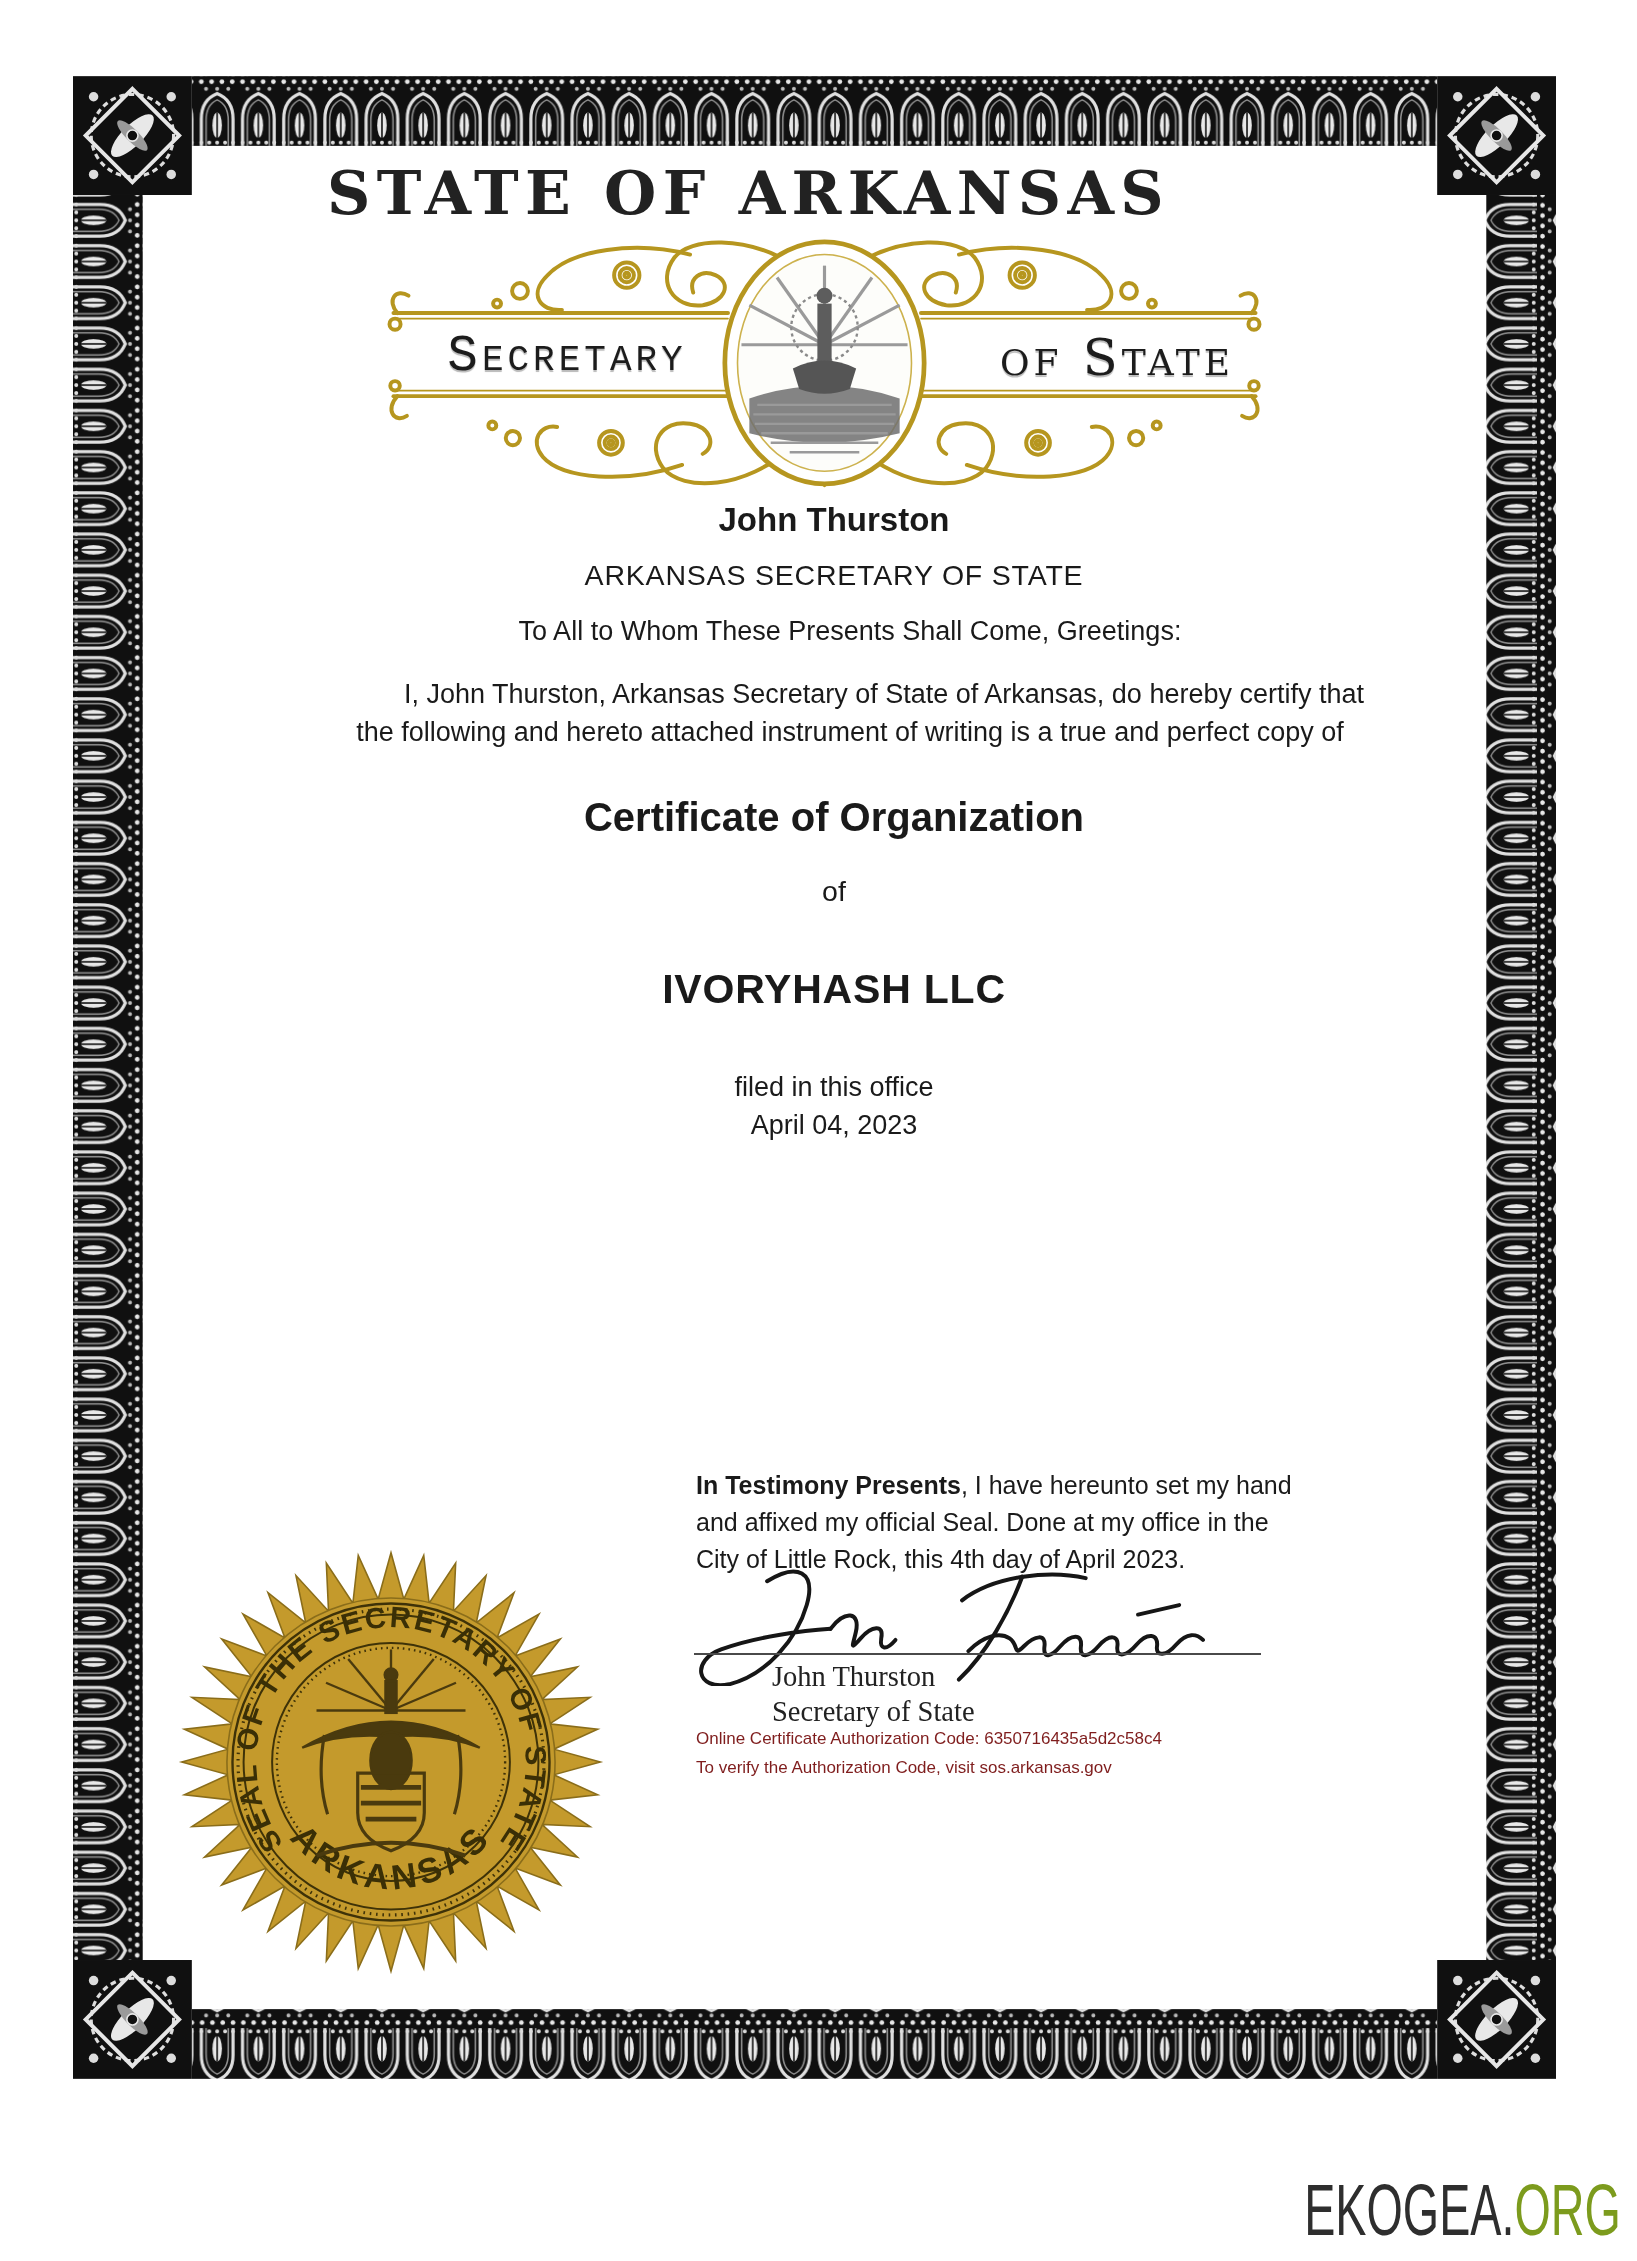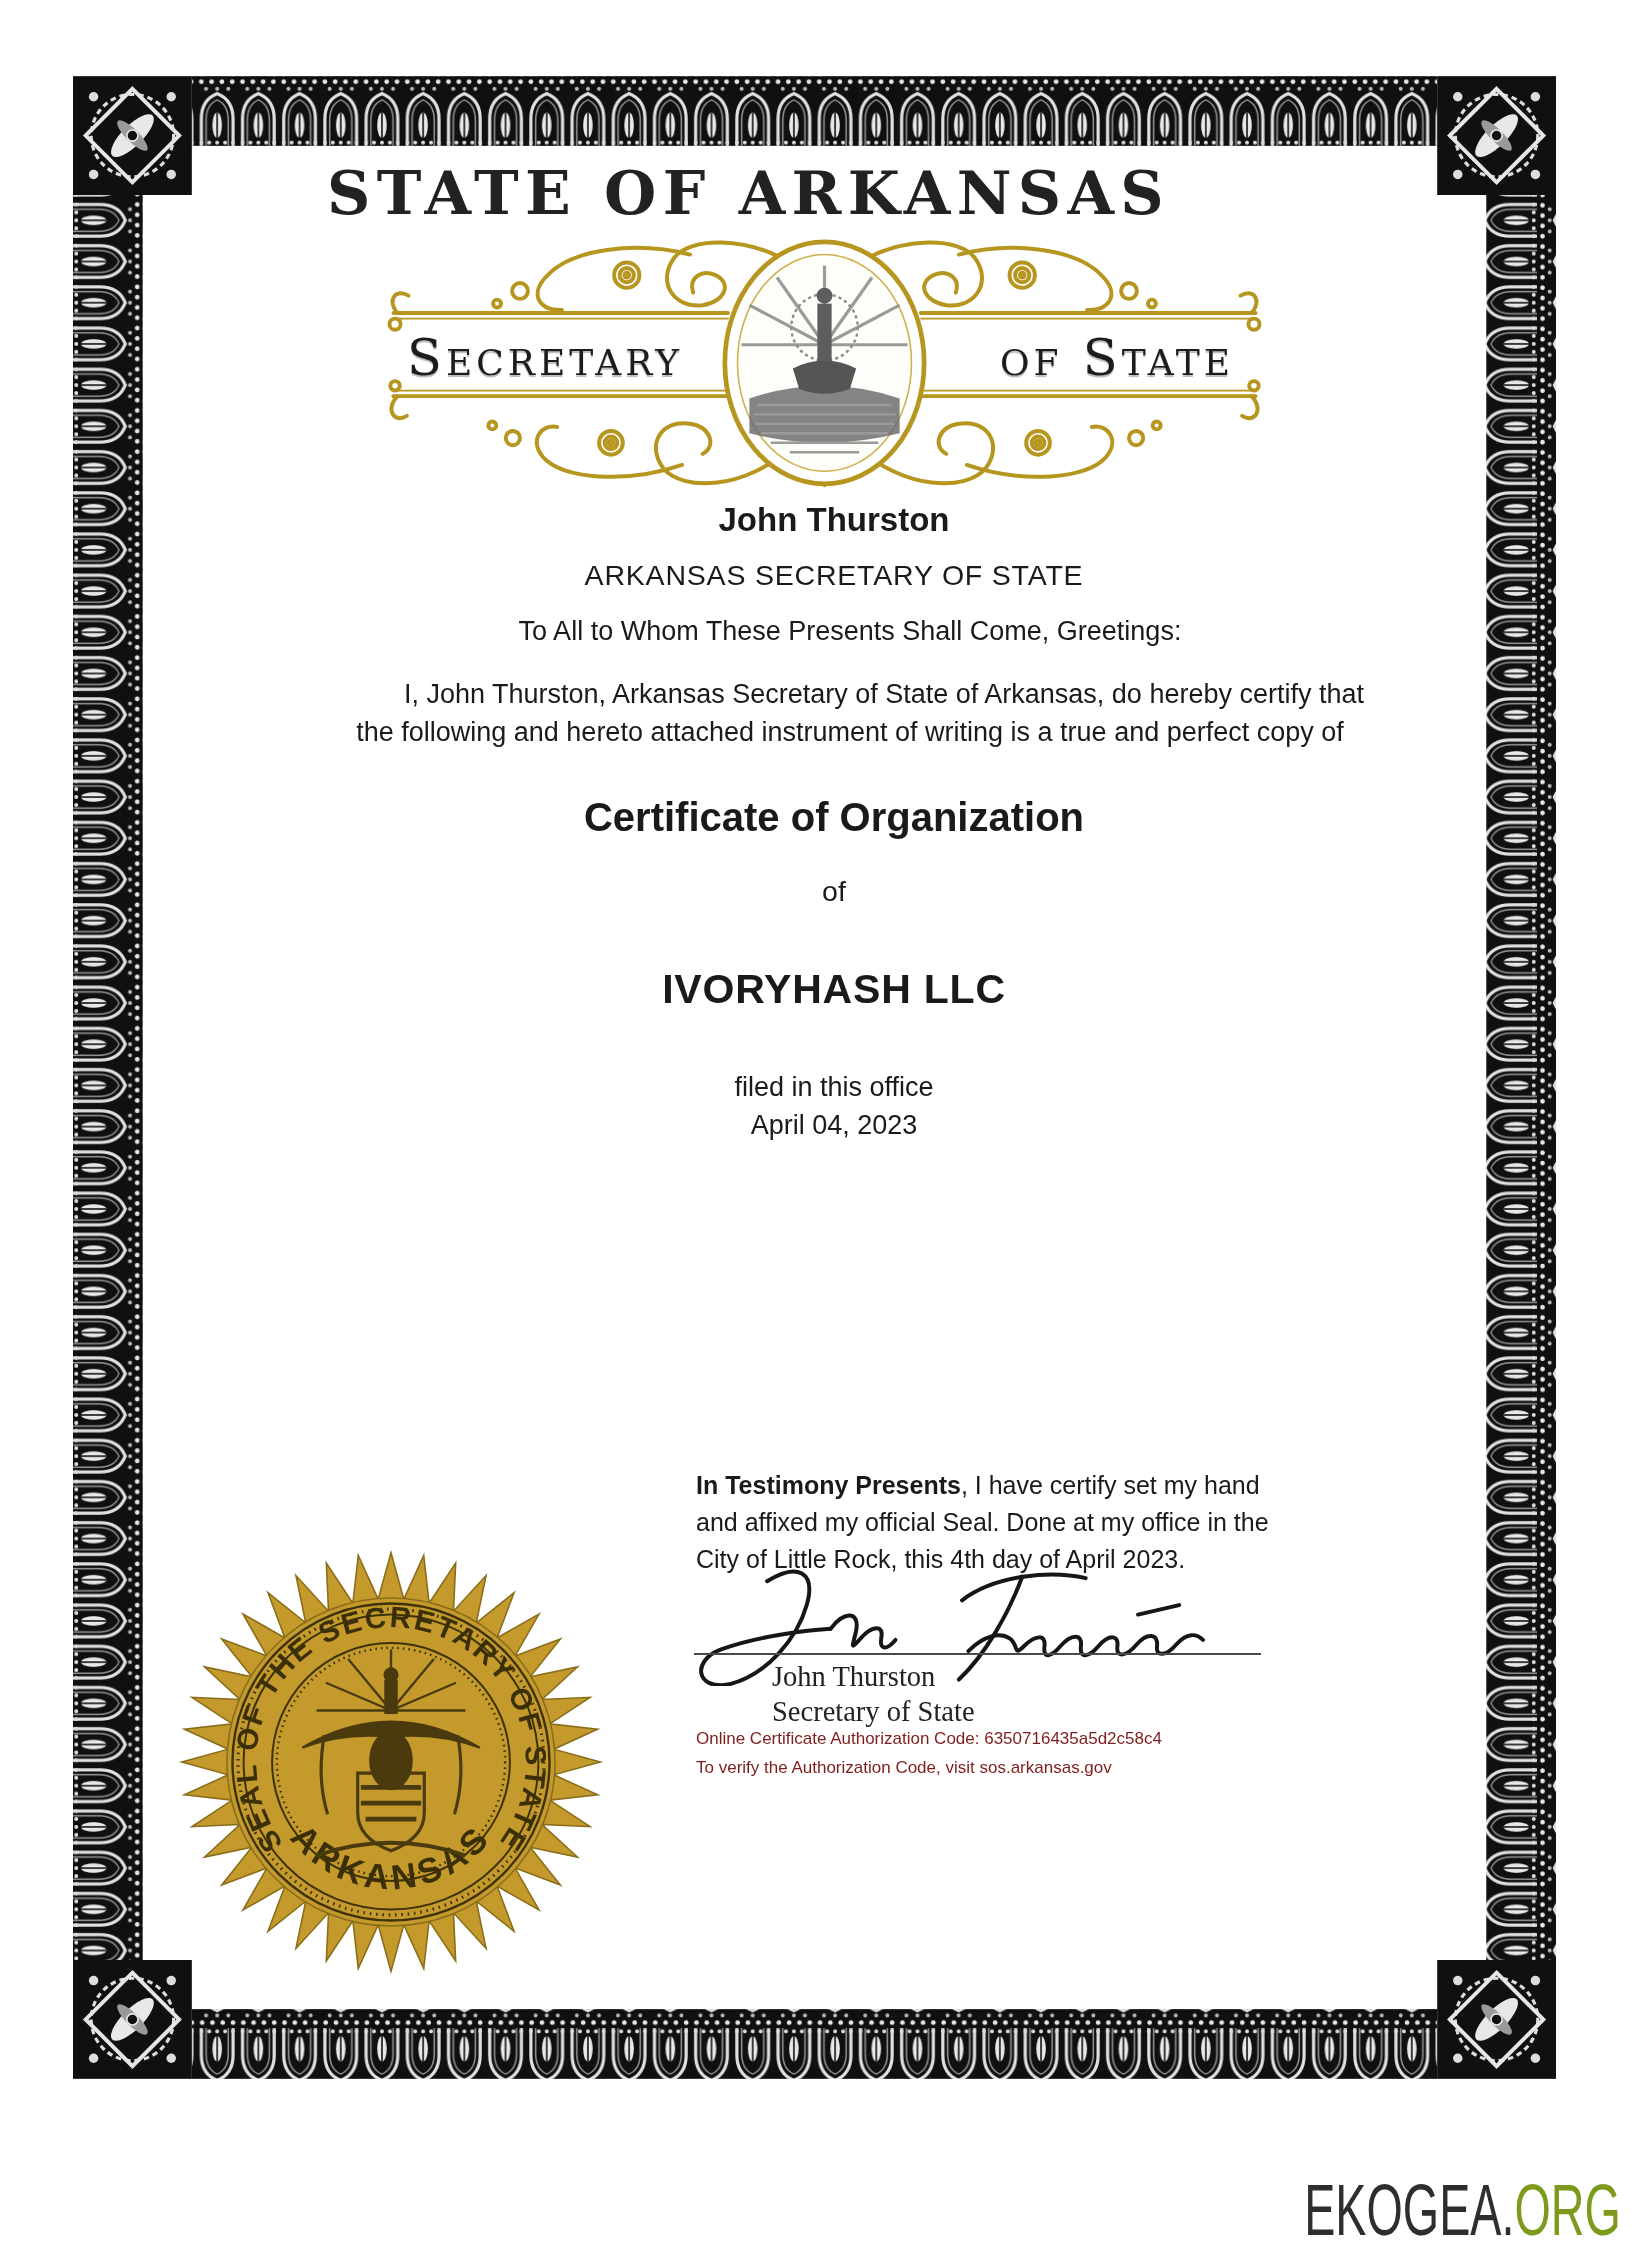--- a/index.html
+++ b/index.html
@@ -140,41 +140,41 @@
           <line x1="510" y1="228" x2="690" y2="228"></line>
         <line x1="512" y1="240" x2="688" y2="240"></line>
           <line x1="520" y1="252" x2="680" y2="252"></line>
         <line x1="532" y1="264" x2="668" y2="264"></line>
           <line x1="556" y1="276" x2="644" y2="276"></line>
       </g>
       <path d="M560,170 Q600,150 640,170 L632,196 Q600,208 568,196 Z" fill="#555555"></path>
     </g>
   </svg>
 
-  <div class="abs banner-word" style="left:339px;top:328px;width:412px;text-align:center;">Secretary</div>
+  <div class="abs banner-word" style="left:361px;top:328px;width:412px;text-align:center;font-family:Liberation Mono, monospace;">Secretary</div>
   <div class="abs banner-word" style="left:935px;top:328px;width:364px;text-align:center;">of State</div>
 
   <div class="abs ctr2 name-head" style="top:501px;">John Thurston</div>
   <div class="abs ctr2 office-line" style="top:559px;">ARKANSAS SECRETARY OF STATE</div>
 
   <div class="abs bodytext" style="left:311px;top:612px;width:1078px;">To All to Whom These Presents Shall Come, Greetings:</div>
 
   <div class="abs bodytext" style="left:311px;top:675px;width:1078px;">
     <div style="padding-left:68px;">I, John Thurston, Arkansas Secretary of State of Arkansas, do hereby certify that</div>
     <div>the following and hereto attached instrument of writing is a true and perfect copy of</div>
   </div>
 
   <div class="abs ctr2 doc-title" style="top:795px;">Certificate of Organization</div>
   <div class="abs ctr2 of-label" style="top:875px;">of</div>
   <div class="abs ctr2 entity" style="top:966px;">IVORYHASH LLC</div>
   <div class="abs ctr2 bodytext" style="top:1068px;">filed in this office</div>
   <div class="abs ctr2 bodytext" style="top:1106px;">April 04, 2023</div>
 
   <div class="abs testimony" style="left:696px;top:1467px;">
-    <span style="font-weight:bold;">In Testimony Presents</span><span>, I have certify set my hand</span><br>
+    <span style="font-weight:bold;">In Testimony Presents</span><span>, I have hereunto set my hand</span><br>
     <span>and affixed my official Seal. Done at my office in the</span><br>
     <span>City of Little Rock, this 4th day of April 2023.</span>
   </div>
 
   <svg class="abs" style="left:672px;top:1559px;" width="634" height="127" viewBox="0 0 800 160">
     <g stroke="#161616" stroke-width="5" fill="none" stroke-linecap="round">
       <path d="M120,28 C158,4 182,16 170,58 C158,100 120,146 72,158 C30,166 24,128 62,114 C104,98 168,90 200,88"></path>
       <path d="M200,88 C218,64 238,66 232,92 C228,110 224,116 238,100 C252,84 268,82 264,100 C262,114 270,116 282,102"></path>
       <path d="M366,52 C408,20 478,14 522,24"></path>
       <path d="M442,22 C426,66 396,120 362,152"></path>

